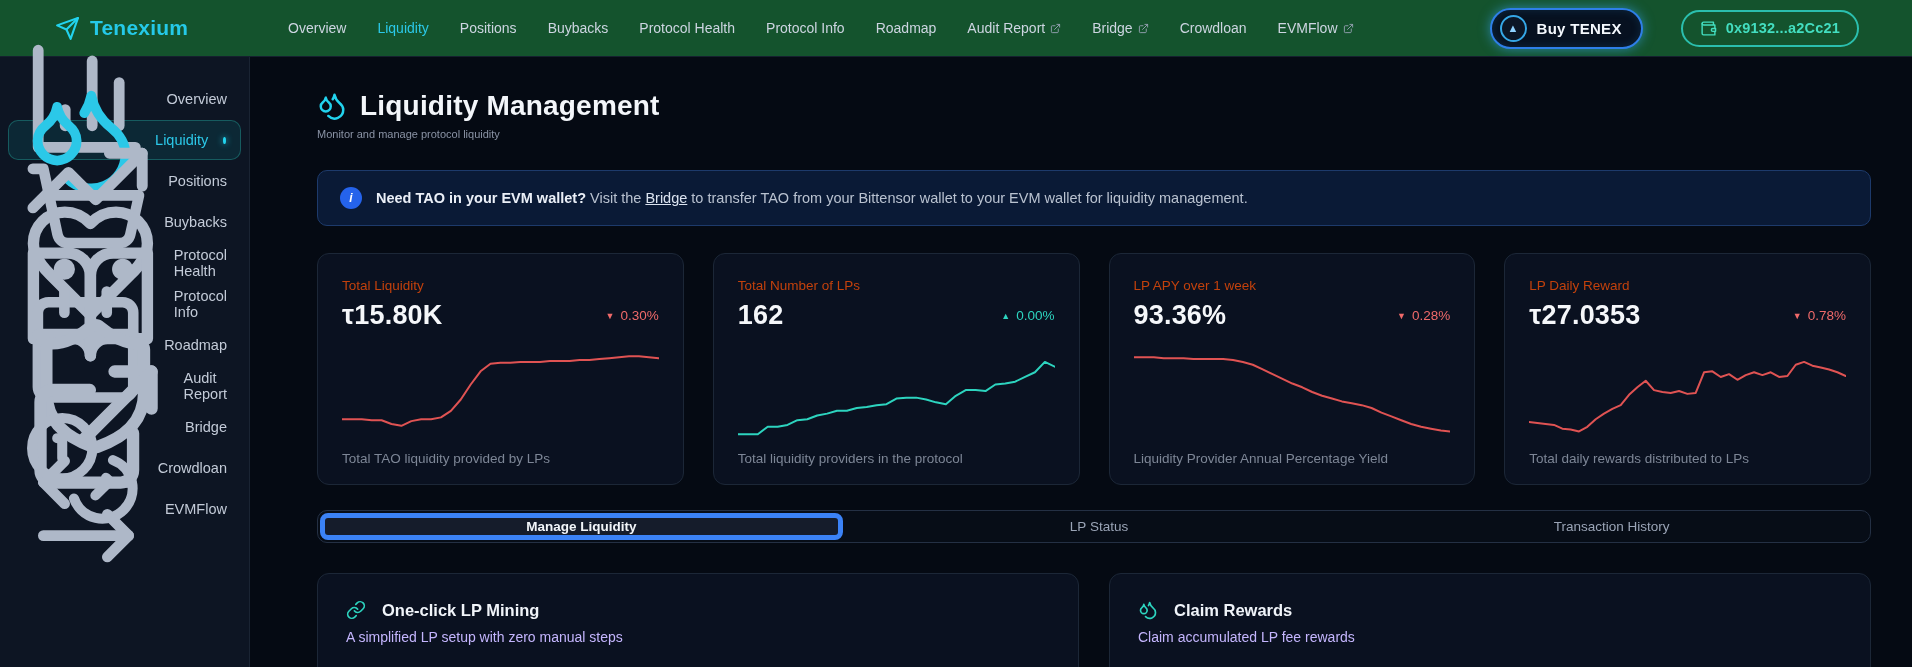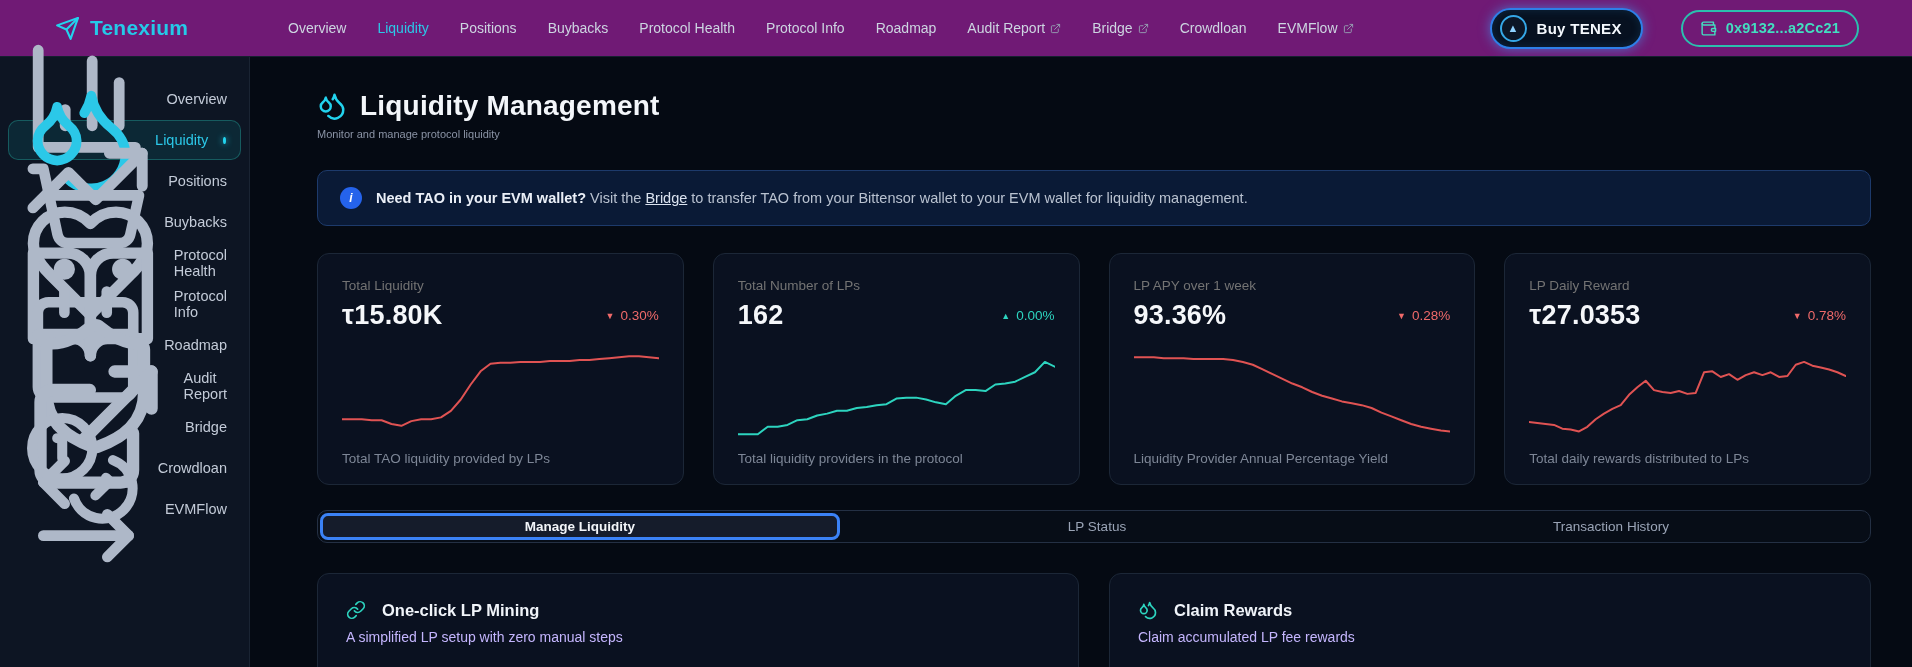--- a/index.html
+++ b/index.html
@@ -1,20 +1,20 @@
 <!DOCTYPE html>
 <html><head>
 <meta charset="utf-8">
 <style>
   * { margin:0; padding:0; box-sizing:border-box; }
   html,body { width:1912px; height:667px; overflow:hidden; background:#04080f;
     font-family:"Liberation Sans","DejaVu Sans",sans-serif; color:#e5eaf2; }
 
   
-  .navbar { height:57px; background:#701a75; border-bottom:1px solid #15202f;
+  .navbar { height:57px; background:#14532d; border-bottom:1px solid #15202f;
     display:flex; align-items:center; padding:0 53px 0 55px; }
   .brand { display:flex; align-items:center; gap:10px; }
   .brand svg { width:26px; height:26px; color:#22d3ee; }
   .brand-name { font-size:21px; font-weight:700; color:#25c9e8; letter-spacing:.2px; }
   .nav-links { display:flex; align-items:center; gap:31px; margin-left:100px; }
   .nav-link { font-size:14px; color:#cdd5e1; cursor:pointer; text-decoration:none;
     display:flex; align-items:center; gap:5px; white-space:nowrap; }
   .nav-link.active { color:#2bc8e8; }
   .nav-link .ext svg { width:11px; height:11px; color:#97a2b4; display:block; }
   .nav-right { margin-left:auto; display:flex; align-items:center; gap:38px; }
@@ -58,34 +58,34 @@
     font-size:12px; font-weight:700; display:flex; align-items:center; justify-content:center;
     flex-shrink:0; font-style:italic; }
   .banner-text { font-size:14.5px; color:#b9c2d0; }
   .banner-text b { color:#eaeff7; font-weight:700; }
   .banner-text a { color:#dbe3f0; text-decoration:underline; cursor:pointer; }
 
   
   .stats { margin-top:27px; display:grid; grid-template-columns:repeat(4,1fr); gap:29px; }
   .stat-card { height:232px; background:#0a1120; border:1px solid #1c2737; border-radius:12px;
     padding:24px 24px 18px 24px; display:flex; flex-direction:column; }
-  .stat-label { font-size:13.5px; color:#737373; }
+  .stat-label { font-size:13.5px; color:#c2410c; }
   .stat-row { display:flex; align-items:center; justify-content:space-between; margin-top:7px; }
   .stat-value { font-size:27px; font-weight:700; color:#f5f7fa; letter-spacing:.2px; }
   .stat-change { font-size:13.5px; display:flex; align-items:center; gap:6px; }
   .stat-change .tri { font-size:9px; }
   .spark { width:100%; flex:1; margin:14px 0 12px; min-height:70px; }
   .stat-caption { font-size:13.5px; color:#7d8696; }
 
   
   .tabbar { margin-top:25px; height:33px; border:1px solid #243044; background:#070d17;
     border-radius:10px; display:flex; padding:2px; }
   .tab { flex:1; display:flex; align-items:center; justify-content:center; font-size:13.5px;
     color:#9aa4b6; border-radius:8px; cursor:pointer; }
-  .tab.active { background:#151c2b; border:3px solid #3b82f6; color:#f2f5f9; font-weight:700; }
+  .tab.active { background:#151c2b; border:5px solid #3b82f6; color:#f2f5f9; font-weight:700; }
 
   
   .actions { margin-top:30px; display:grid; grid-template-columns:1fr 1fr; gap:30px; }
   .action-card { height:200px; background:#0a1120; border:1px solid #1c2737; border-radius:12px;
     padding:26px 28px; cursor:pointer; }
   .action-head { display:flex; align-items:center; gap:16px; }
   .action-head svg { width:20px; height:20px; color:#2dd4bf; }
   .action-title { font-size:16.5px; font-weight:700; color:#f0f4f9; }
   .action-subtitle { margin-top:9px; font-size:14px; color:#c4b5fd; }
 </style>

